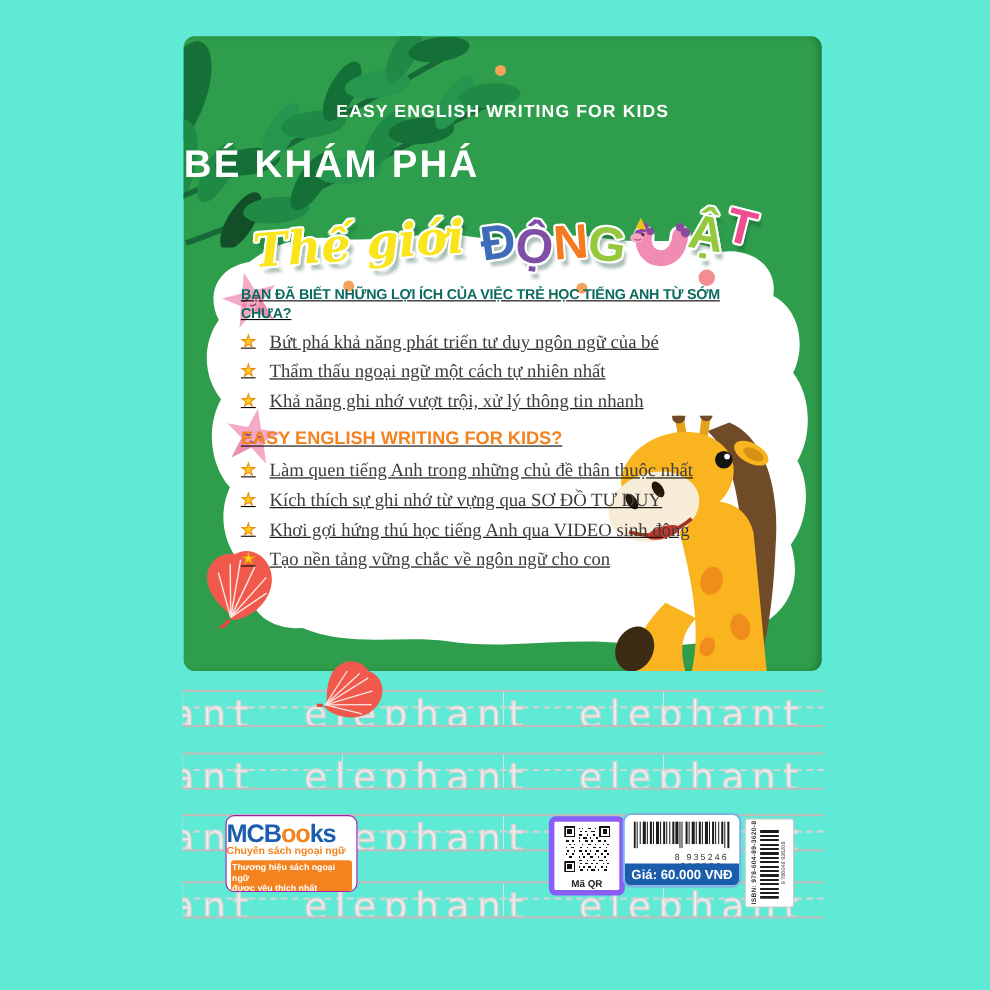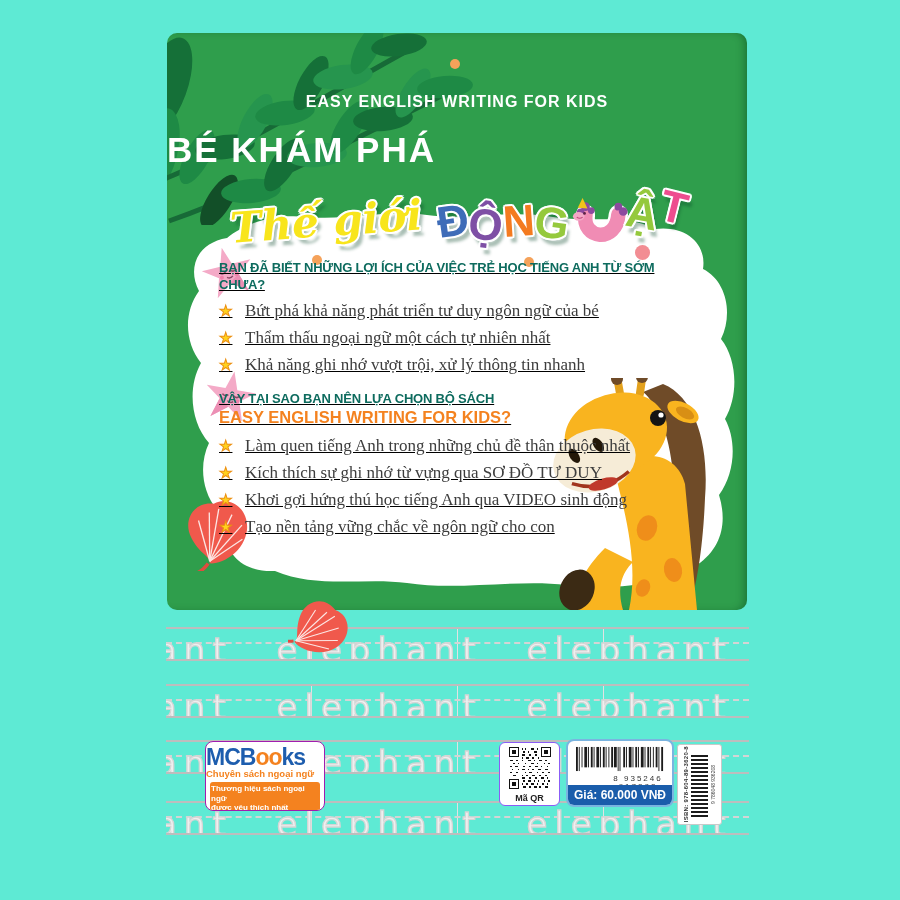--- a/index.html
+++ b/index.html
@@ -50,21 +50,21 @@
       letter-spacing:7px;word-spacing:26px;}
   
   .mcbooks{position:absolute;left:205px;top:741px;width:118px;height:68px;background:#fff;
       border:1px solid #a21caf;border-radius:8px;z-index:5;text-align:left;overflow:hidden;}
   .mc-name{font-weight:800;font-size:23px;letter-spacing:-1px;color:#1d5dae;line-height:24px;margin-top:3px;}
   .mc-name .oo{color:#f4821f;}
   .mc-tag{color:#f4821f;font-weight:700;font-size:9.5px;line-height:10px;}
   .mc-band{margin:3px 4px 0 4px;background:#f4821f;border-radius:3px;color:#fff;
       font-weight:700;font-size:8px;line-height:9.5px;padding:2px 1px;}
   .qrbox{position:absolute;left:499px;top:742px;width:59px;height:62px;background:#fff;
-      border:1px solid #8b5cf6;border-radius:6px;z-index:5;text-align:center;}
+      border:5px solid #8b5cf6;border-radius:6px;z-index:5;text-align:center;}
   .qr-label{font-weight:700;font-size:9px;color:#222;line-height:10px;}
   .pricebox{position:absolute;left:566px;top:739px;width:104px;height:64px;background:#fff;
       border:2px solid #7ab4e0;border-radius:8px;z-index:5;overflow:hidden;text-align:center;}
   .bc-digits{font-size:8px;color:#333;letter-spacing:2px;line-height:8px;margin-top:-1px;padding-left:36px;}
   .price-band{position:absolute;left:0;right:0;bottom:0;height:20px;background:#1a5dab;color:#fff;
       font-weight:800;font-size:12px;line-height:20px;}
   .isbnbox{position:absolute;left:677px;top:744px;width:43px;height:79px;background:#fff;
       border:1px solid #c9c9c9;border-radius:3px;z-index:5;display:flex;align-items:center;
       justify-content:center;gap:2px;}
   .isbn-text{writing-mode:vertical-rl;transform:rotate(180deg);font-size:6px;color:#333;
@@ -232,21 +232,20 @@
               <span class="bstar">★</span>
               <span>Thẩm thấu ngoại ngữ một cách tự nhiên nhất</span>
             </li>
           <li>
               <span class="bstar">★</span>
               <span>Khả năng ghi nhớ vượt trội, xử lý thông tin nhanh</span>
             </li>
         </ul>
       </div>
       <div>
-        <h3 class="sec-h" style="margin-bottom:1px;">VẬY TẠI SAO BẠN NÊN LỰA CHỌN BỘ SÁCH</h3>
         <h3 class="sec-h2">EASY ENGLISH WRITING FOR KIDS?</h3>
         <ul class="blist">
           <li>
               <span class="bstar">★</span>
               <span>Làm quen tiếng Anh trong những chủ đề thân thuộc nhất</span>
             </li>
           <li>
               <span class="bstar">★</span>
               <span>Kích thích sự ghi nhớ từ vựng qua SƠ ĐỒ TƯ DUY</span>
             </li>

